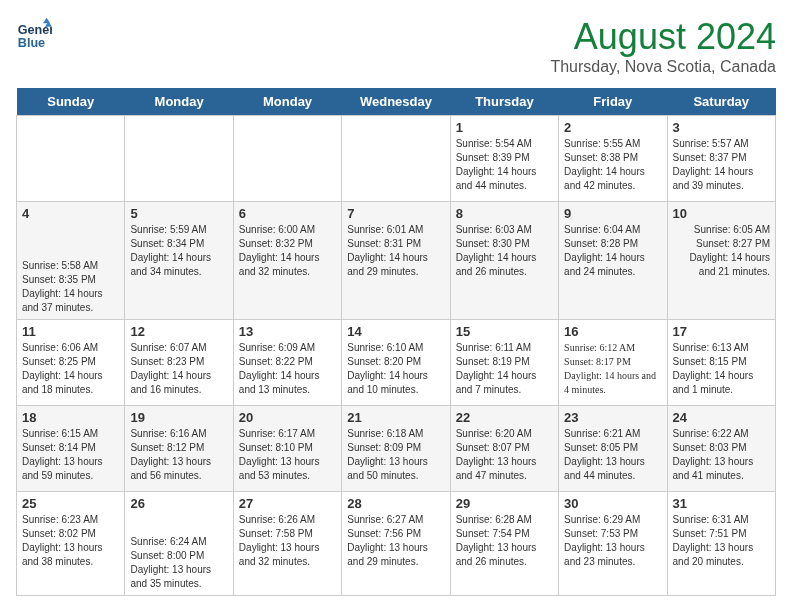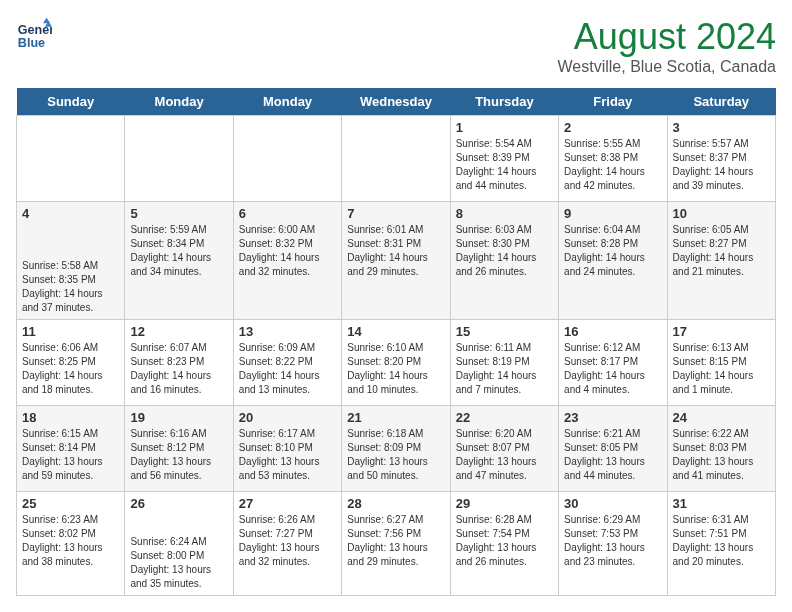--- a/index.html
+++ b/index.html
@@ -88,21 +88,21 @@
   <div class="logo">
     <svg class="logo-icon" viewBox="0 0 40 40">
       <text x="2" y="20" font-size="14" font-weight="bold" fill="#1a3a5c">General</text>
       <text x="2" y="34" font-size="14" font-weight="bold" fill="#2a6496">Blue</text>
       <polygon points="30,8 38,8 34,2" fill="#3a7fc1"></polygon>
       <polygon points="32,12 40,12 36,6" fill="#3a7fc1"></polygon>
     </svg>
   </div>
   <div class="title-area">
     <div class="main-title">August 2024</div>
-    <div class="subtitle">Westville, Blue Scotia, Canada</div>
+    <div class="subtitle">Thursday, Nova Scotia, Canada</div>
   </div>
 </div>
 
 <table>
   <thead>
     <tr id="header-row">
         <th>Sunday</th>
         <th>Monday</th>
         <th>Monday</th>
         <th>Wednesday</th>
@@ -168,21 +168,21 @@
 Daylight: 14 hours and 26 minutes.</div>
         </td>
         <td>
           <span class="day-number">9</span>
           <div class="day-info" style="white-space: pre-line;">Sunrise: 6:04 AM
 Sunset: 8:28 PM
 Daylight: 14 hours and 24 minutes.</div>
         </td>
         <td>
           <span class="day-number">10</span>
-          <div class="day-info" style="white-space: pre-line;">Sunrise: 6:05 AM
+          <div class="day-info" style="white-space: pre-line; text-align: right;">Sunrise: 6:05 AM
 Sunset: 8:27 PM
 Daylight: 14 hours and 21 minutes.</div>
         </td>
       </tr>
       <tr>
         <td>
           <span class="day-number">11</span>
           <div class="day-info" style="white-space: pre-line;">Sunrise: 6:06 AM
 Sunset: 8:25 PM
 Daylight: 14 hours and 18 minutes.</div>
@@ -206,21 +206,21 @@
 Daylight: 14 hours and 10 minutes.</div>
         </td>
         <td>
           <span class="day-number">15</span>
           <div class="day-info" style="white-space: pre-line;">Sunrise: 6:11 AM
 Sunset: 8:19 PM
 Daylight: 14 hours and 7 minutes.</div>
         </td>
         <td>
           <span class="day-number">16</span>
-          <div class="day-info" style="white-space: pre-line;">Sunrise: 6:12 AM
+          <div class="day-info" style="white-space: pre-line; font-family: Liberation Serif, serif;">Sunrise: 6:12 AM
 Sunset: 8:17 PM
 Daylight: 14 hours and 4 minutes.</div>
         </td>
         <td>
           <span class="day-number">17</span>
           <div class="day-info" style="white-space: pre-line;">Sunrise: 6:13 AM
 Sunset: 8:15 PM
 Daylight: 14 hours and 1 minute.</div>
         </td>
       </tr>
@@ -277,21 +277,21 @@
         </td>
         <td>
           <span class="day-number">26</span>
           <div class="day-info" style="white-space: pre-line; margin-top: 24px;">Sunrise: 6:24 AM
 Sunset: 8:00 PM
 Daylight: 13 hours and 35 minutes.</div>
         </td>
         <td>
           <span class="day-number">27</span>
           <div class="day-info" style="white-space: pre-line;">Sunrise: 6:26 AM
-Sunset: 7:27 PM
+Sunset: 7:58 PM
 Daylight: 13 hours and 32 minutes.</div>
         </td>
         <td>
           <span class="day-number">28</span>
           <div class="day-info" style="white-space: pre-line;">Sunrise: 6:27 AM
 Sunset: 7:56 PM
 Daylight: 13 hours and 29 minutes.</div>
         </td>
         <td>
           <span class="day-number">29</span>

